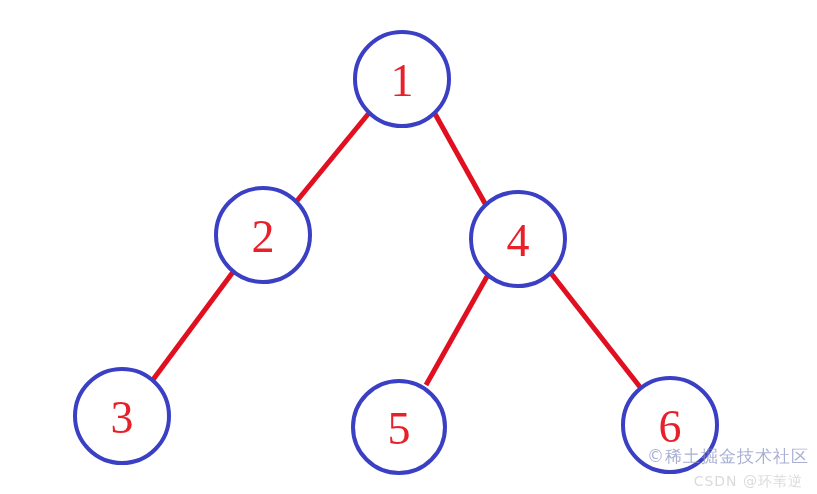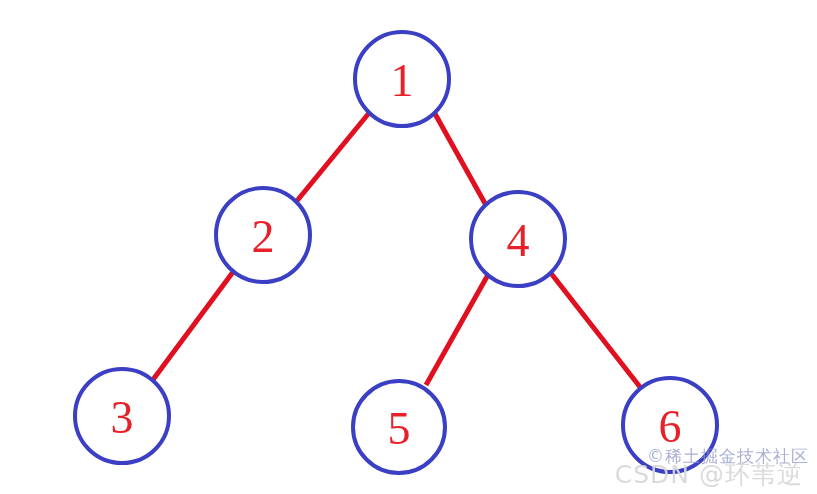--- a/index.html
+++ b/index.html
@@ -42,21 +42,21 @@
     right: 8px;
     bottom: 26px;
     font-size: 17px;
     letter-spacing: 1px;
     color: #8d96c4;
     opacity: 0.75;
   }
   #wm-csdn {
     right: 14px;
     bottom: 3px;
-    font-size: 25px;
+    font-size: 14px;
     letter-spacing: 1px;
     color: #d9d9d9;
     opacity: 0.95;
   }
 </style>
 </head>
 <body>
 
 <div id="canvas">
 

